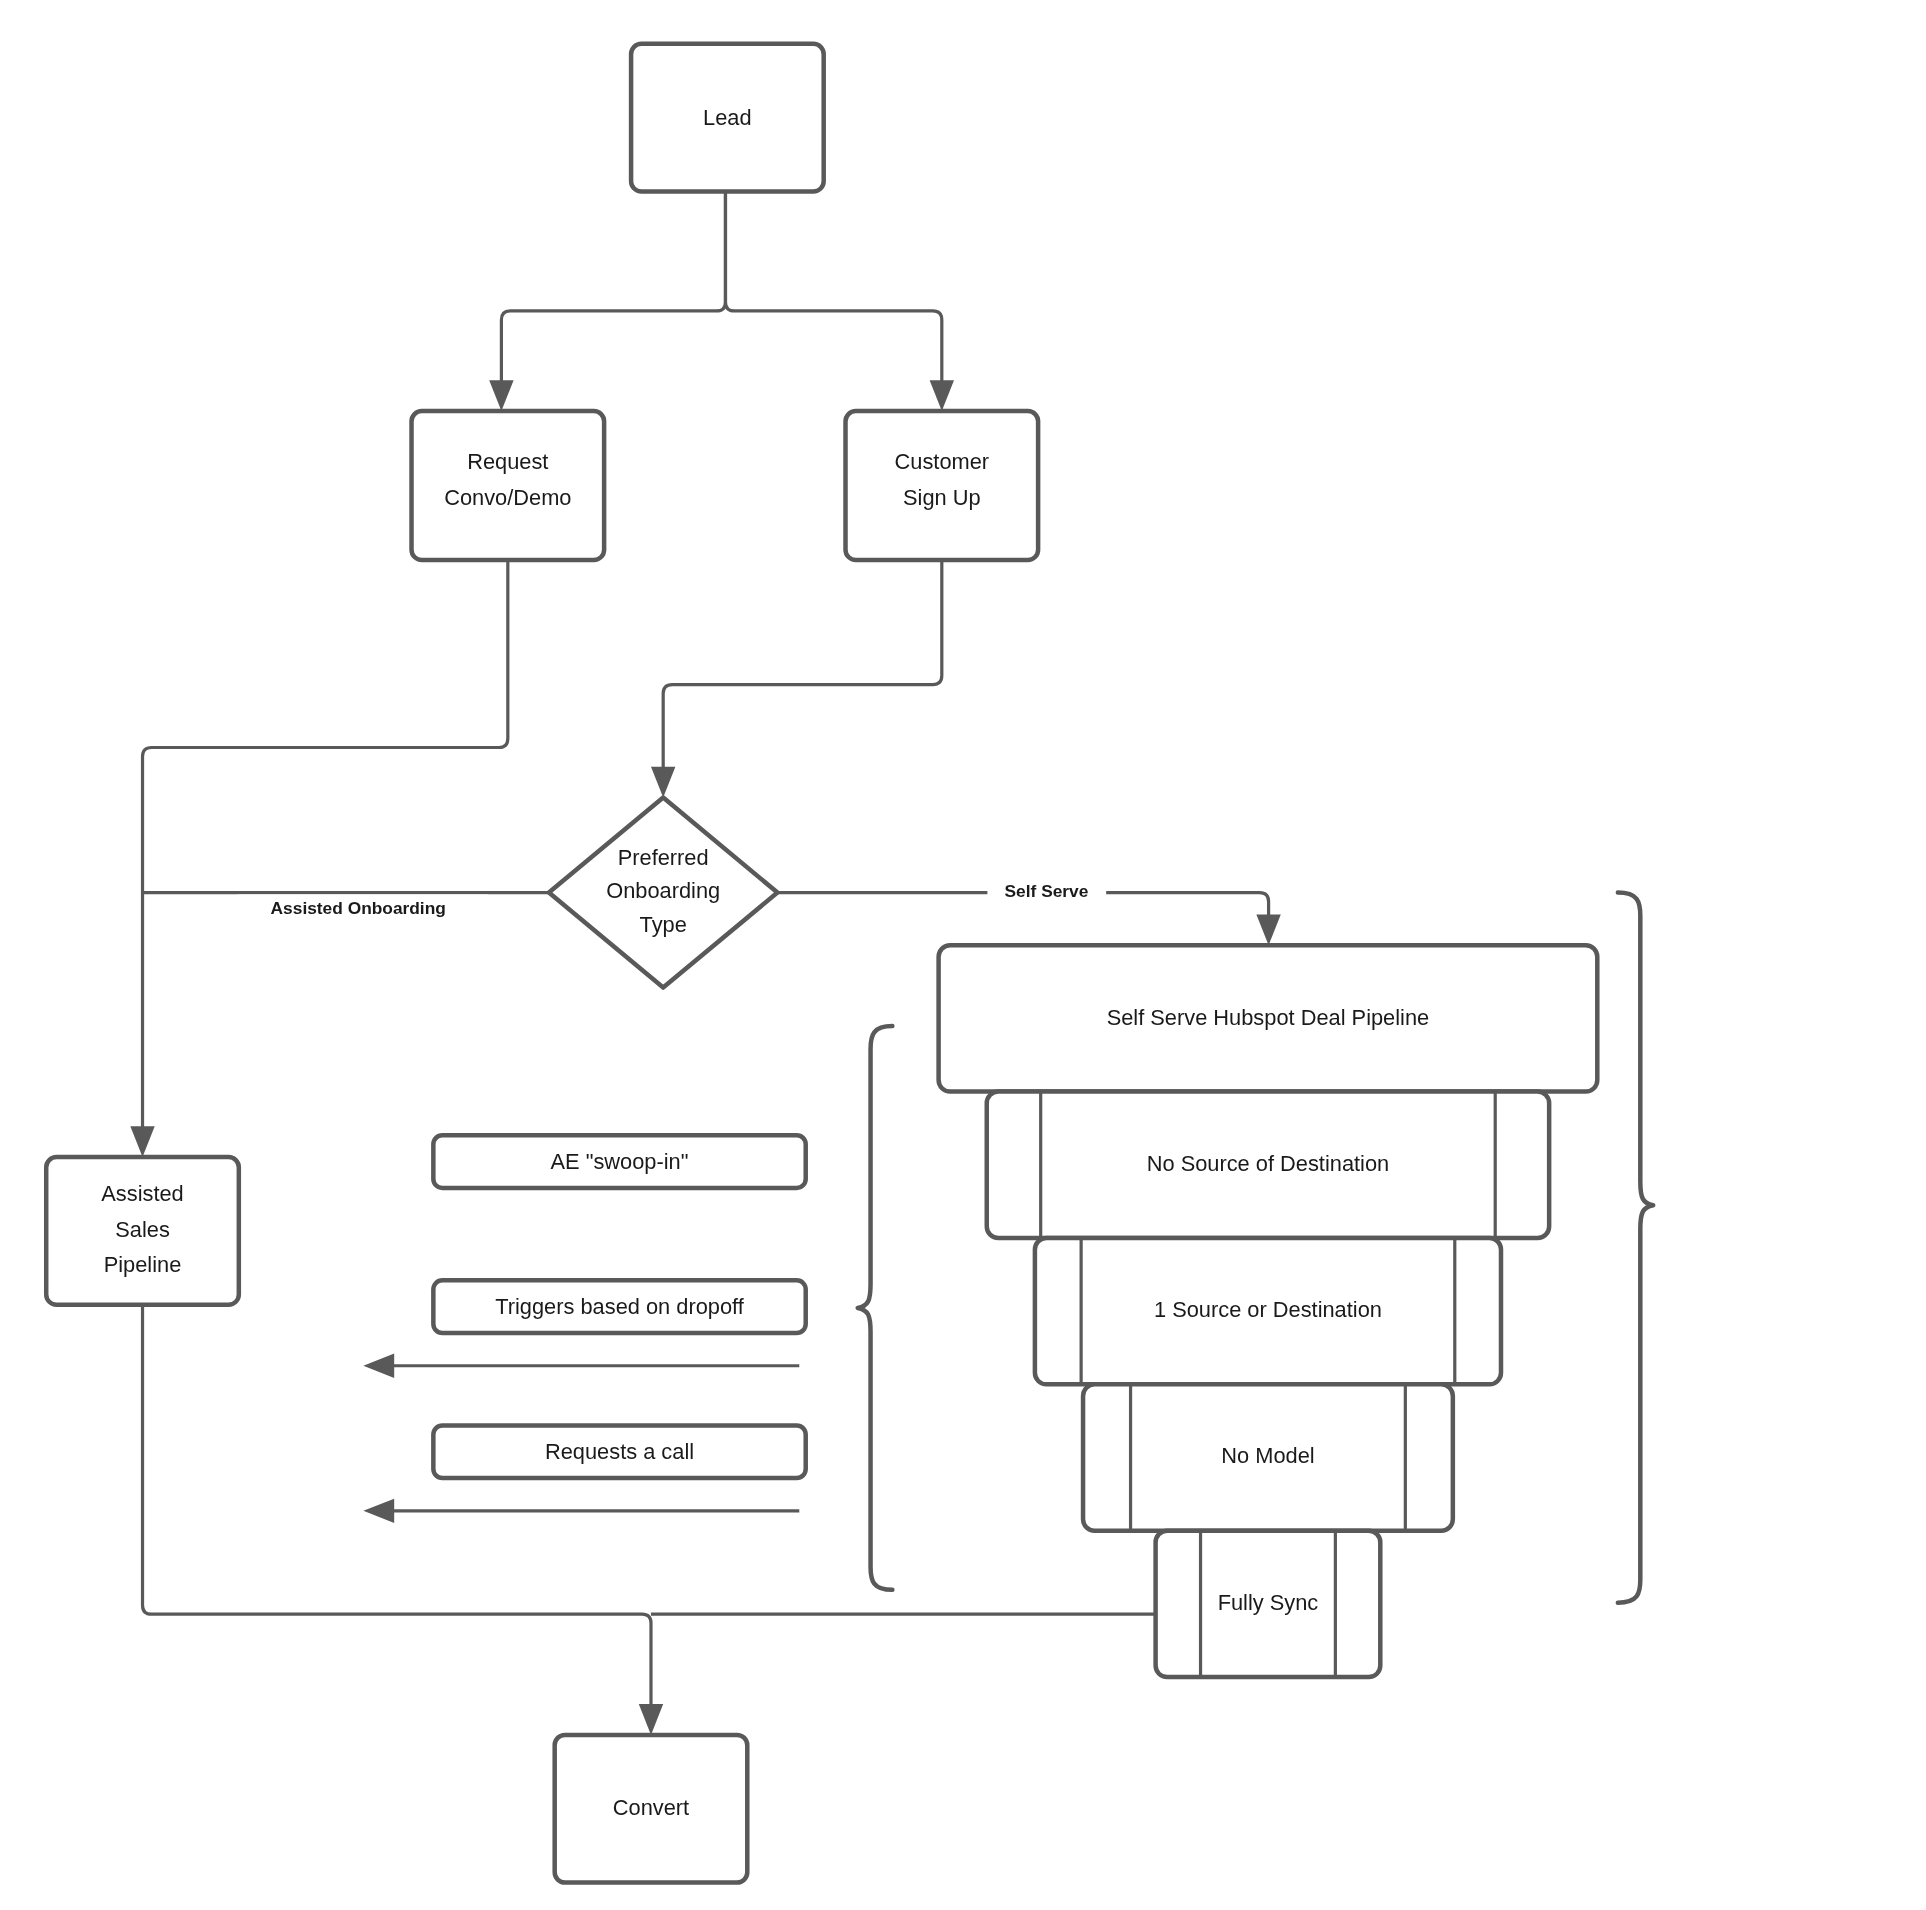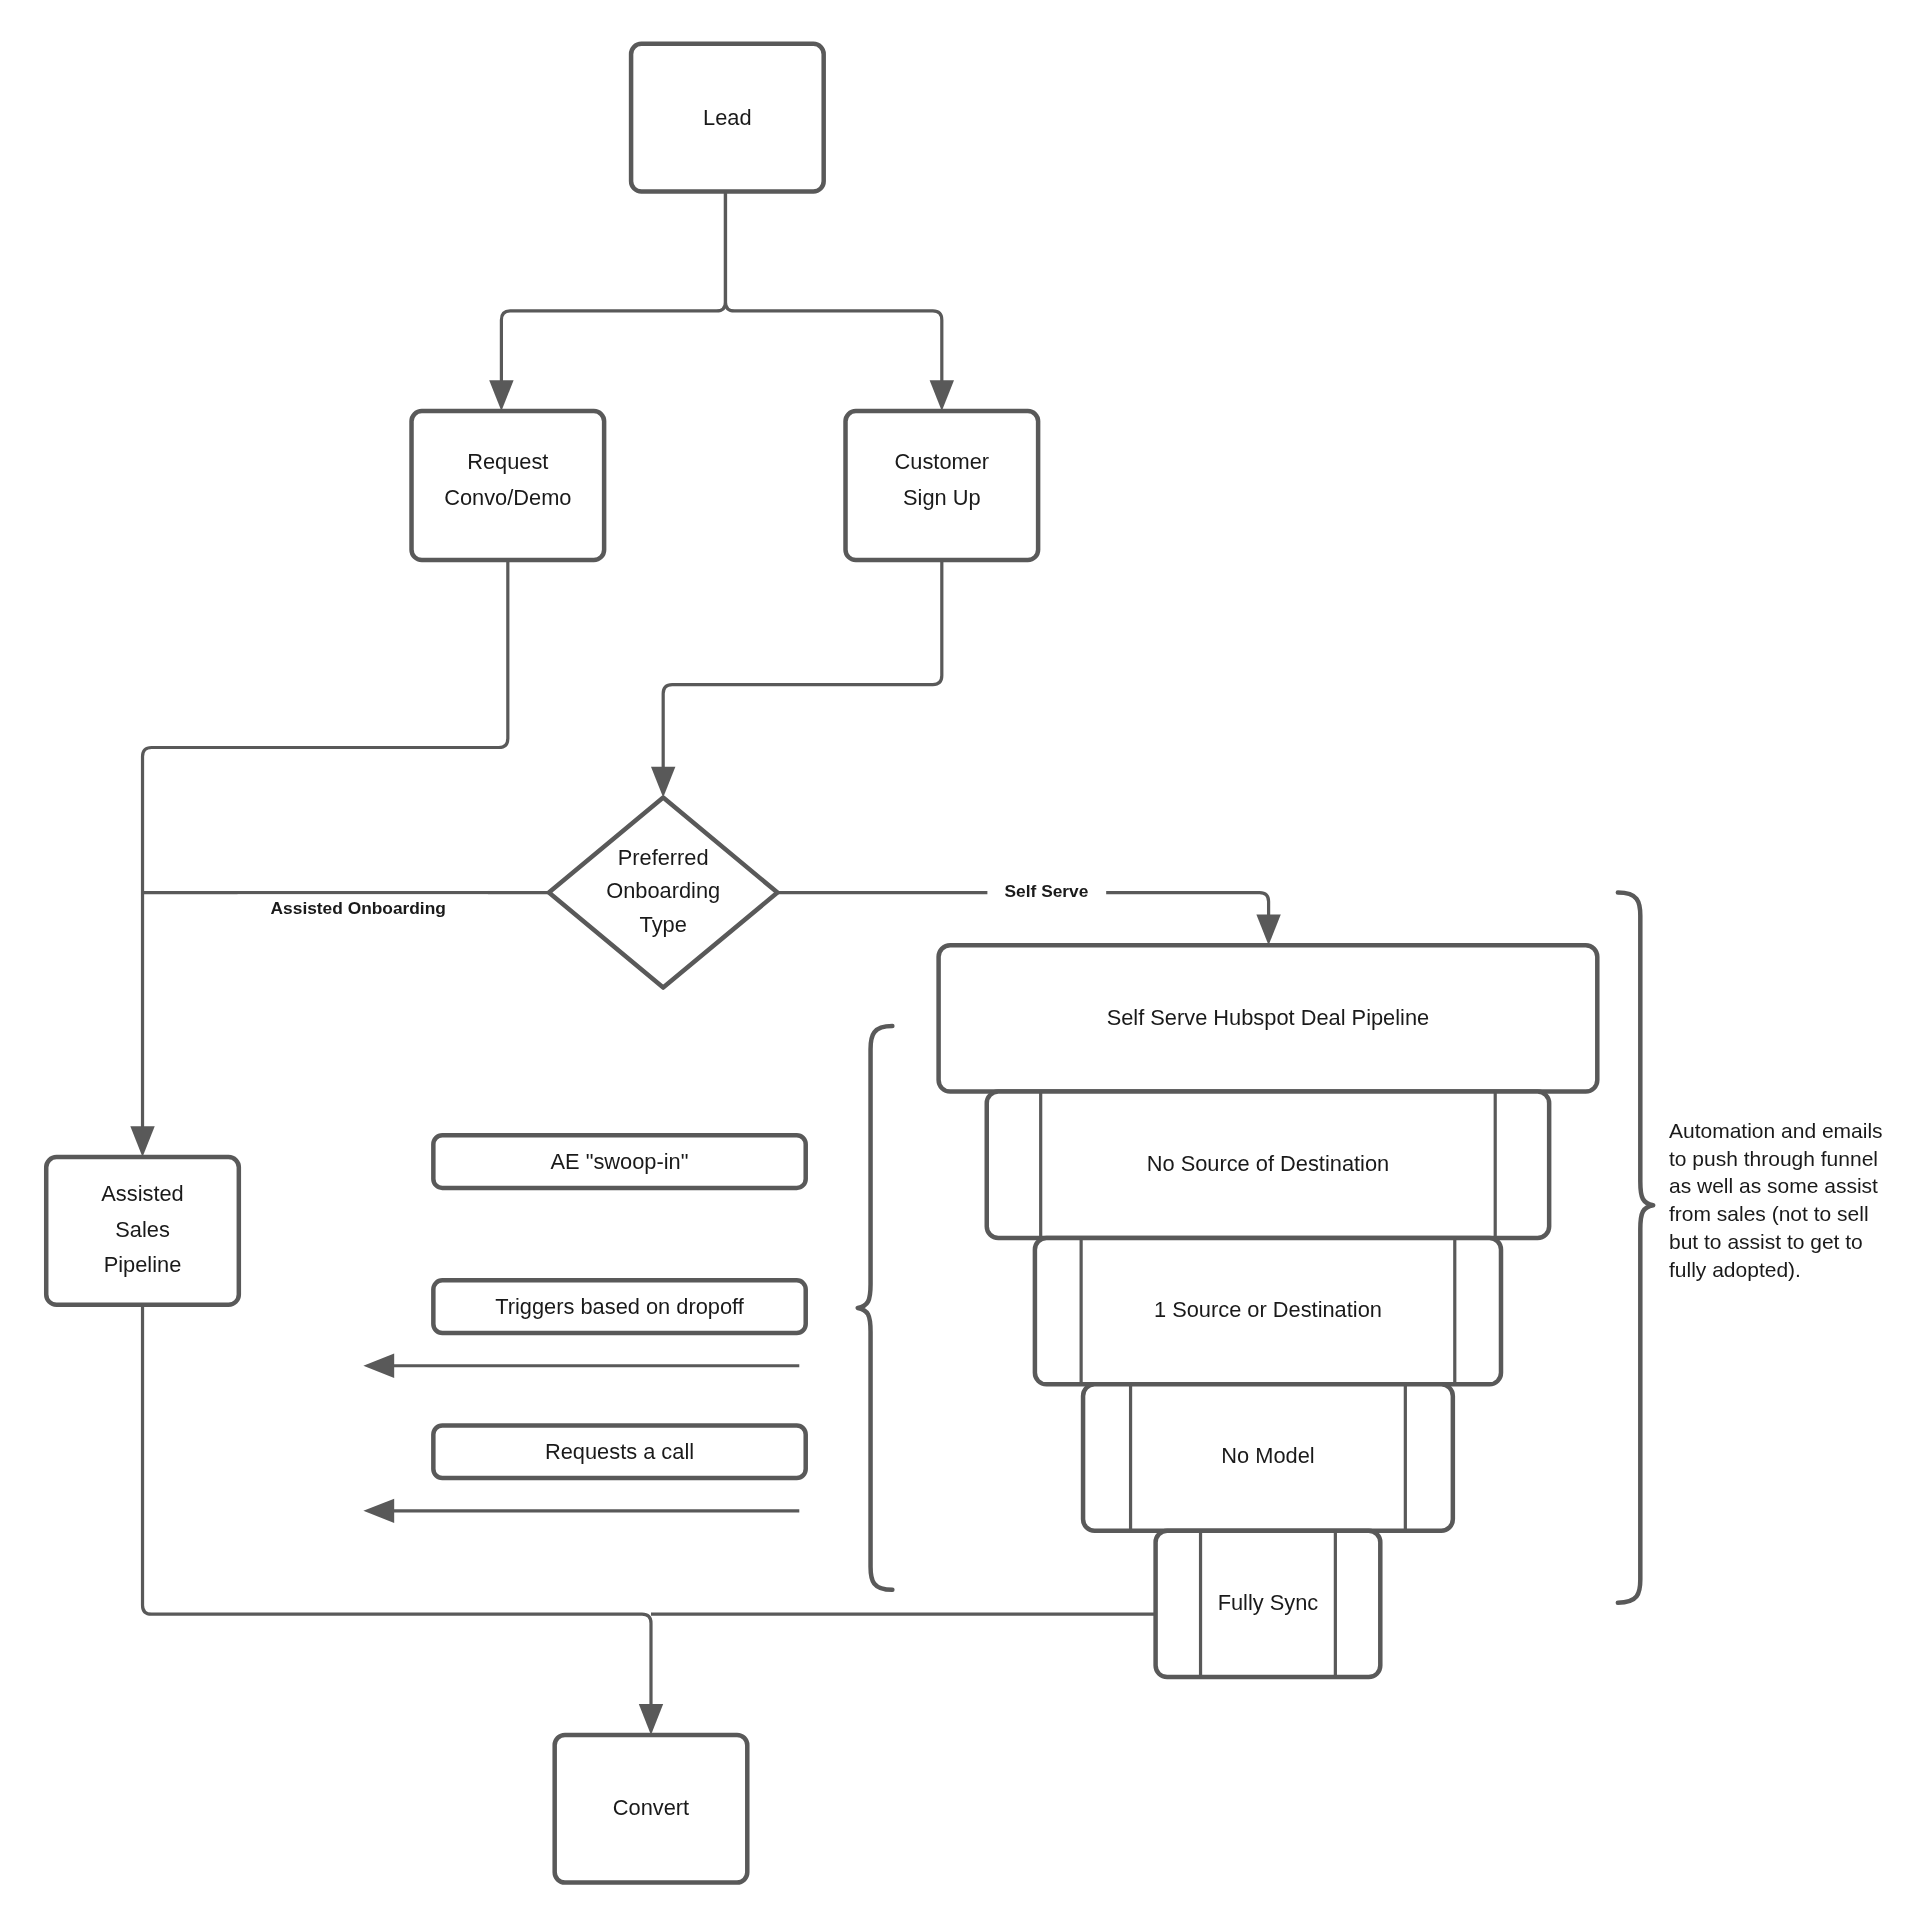--- a/index.html
+++ b/index.html
@@ -239,16 +239,15 @@
       <text class="node-label" x="1975" y="2498">Fully Sync</text>
     </g>
 
     <g>
       <rect class="shape-stroke" x="864" y="2702" width="300" height="230" rx="16" ry="16"></rect>
       <text class="node-label" x="1014" y="2818">Convert</text>
     </g>
 
   </svg>
 
-  <div class="note-text" style="left: 1669px; top: 1117px; width: 218px;">Automation and emails to push through funnel as well as some assist from sales (not to sell but to assist to get to fully adopted).</div>
 
 </div>
 
 
 </body></html>

